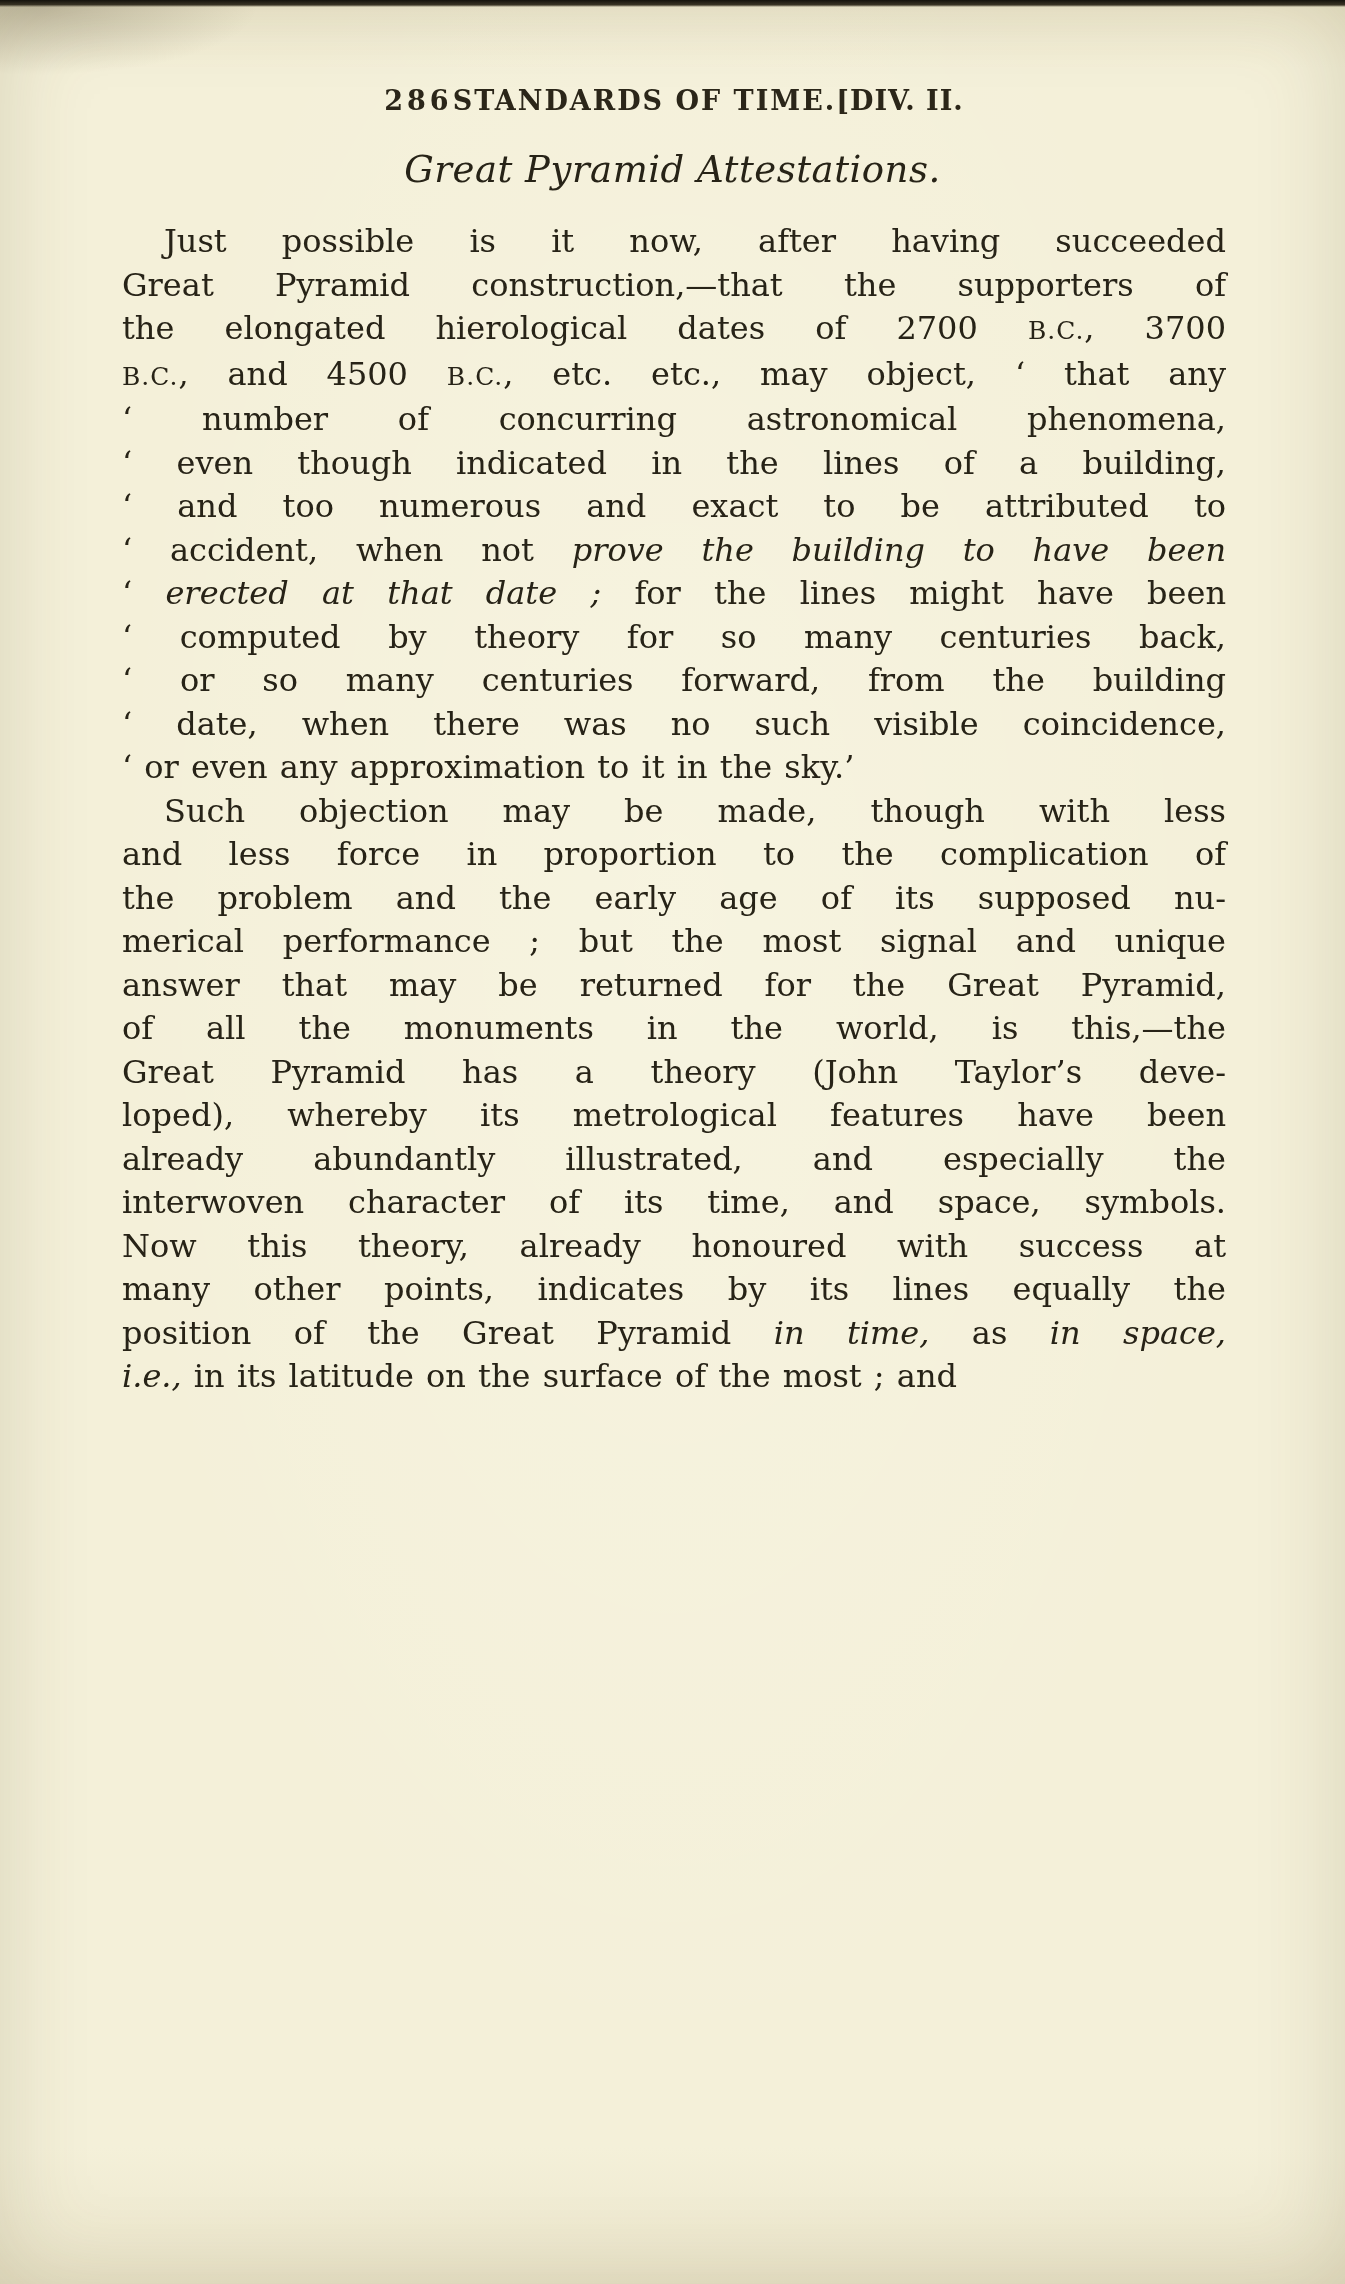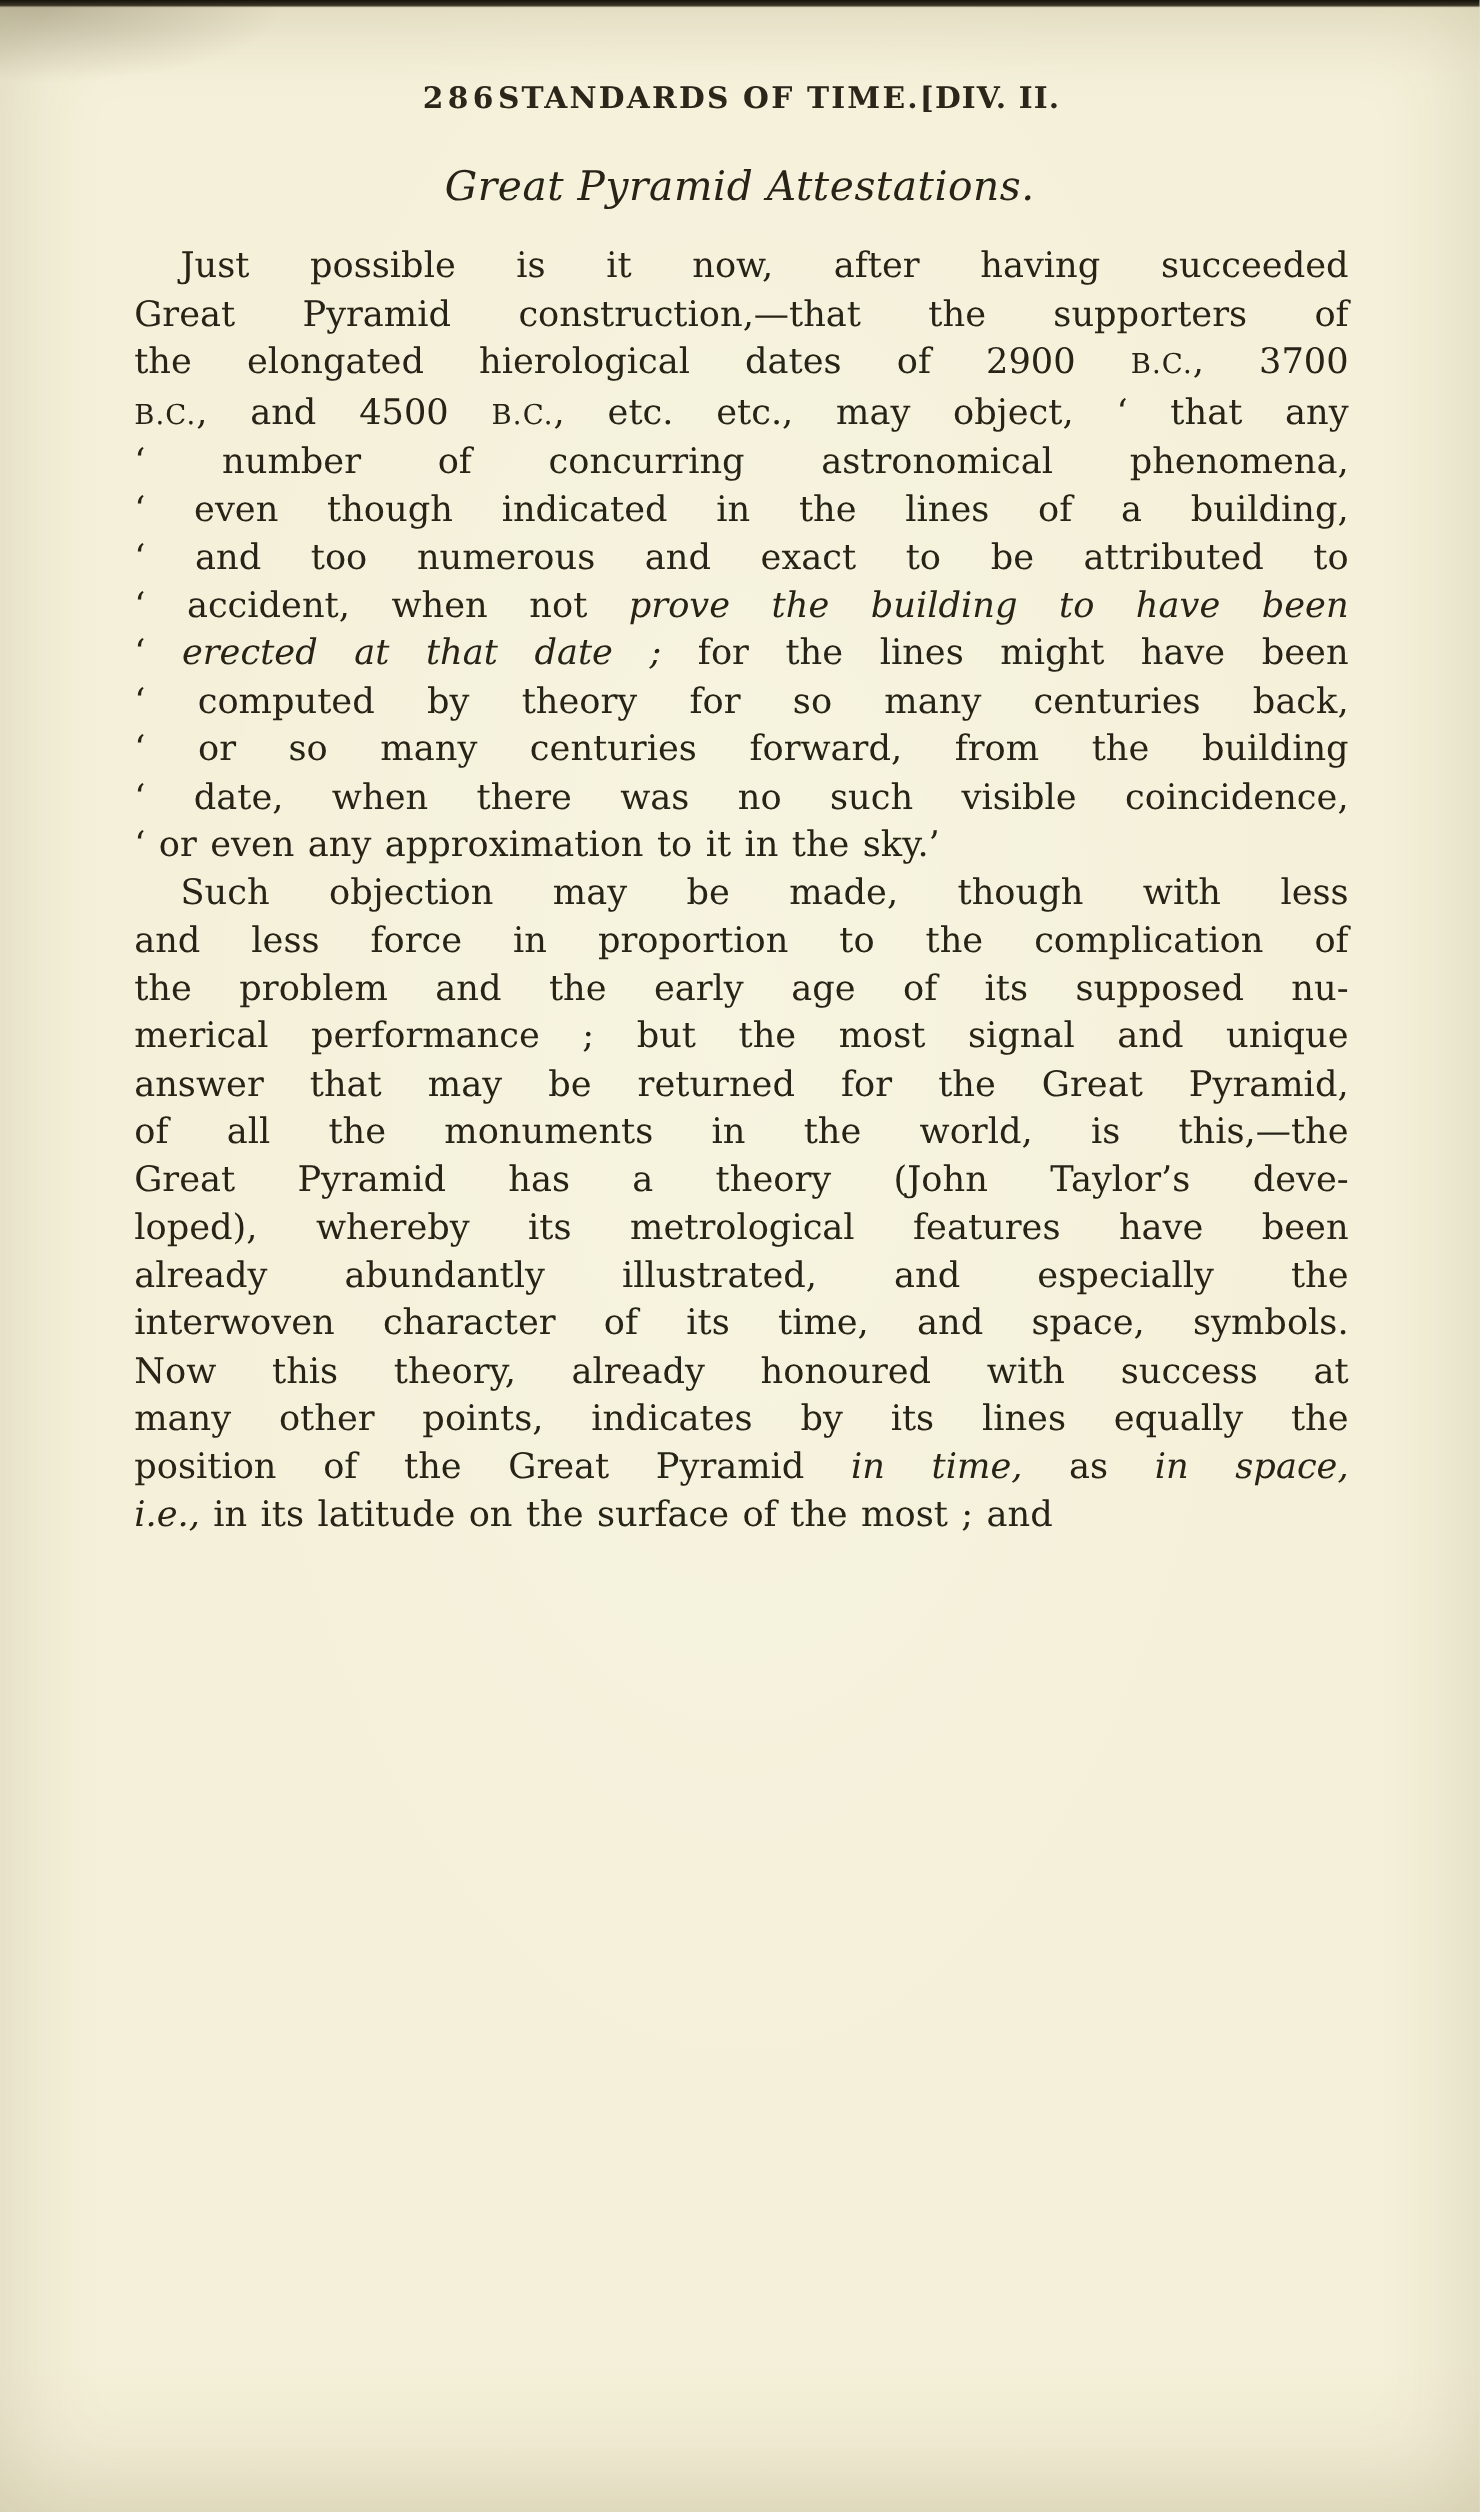--- a/index.html
+++ b/index.html
@@ -46,20 +46,21 @@
     align-items: baseline;
     font-weight: bold;
     font-size: 27px;
     color: #2b2619;
   }
   .page-number {
     letter-spacing: 4px;
   }
   .running-title {
     letter-spacing: 2px;
+    margin-top: 11px;
   }
   .division-label {
     letter-spacing: 1px;
   }
   .section-title {
     position: absolute;
     top: 148px;
     left: 0;
     width: 100%;
     margin: 0;
@@ -115,21 +116,21 @@
     <span class="running-title">STANDARDS OF TIME.</span>
     <span class="division-label">[DIV. II.</span>
   </div>
 
   <h1 class="section-title">Great Pyramid Attestations.</h1>
 
   <div class="text-block" id="text-block">
       <div class="paragraph">
         <div class="line indent"><span>Just possible is it now, after having succeeded</span></div>
         <div class="line"><span>Great Pyramid construction,—that the supporters of</span></div>
-        <div class="line"><span>the elongated hierological dates of 2900 </span><span class="smallcaps">B.C.</span><span>, 3700</span></div>
+        <div class="line"><span>the elongated hierological dates of 2700 </span><span class="smallcaps">B.C.</span><span>, 3700</span></div>
         <div class="line"><span class="smallcaps">B.C.</span><span>, and 4500 </span><span class="smallcaps">B.C.</span><span>, etc. etc., may object, ‘ that any</span></div>
         <div class="line"><span>‘ number of concurring astronomical phenomena,</span></div>
         <div class="line"><span>‘ even though indicated in the lines of a building,</span></div>
         <div class="line"><span>‘ and too numerous and exact to be attributed to</span></div>
         <div class="line"><span>‘ accident, when not </span><span class="italic">prove the building to have been</span></div>
         <div class="line"><span>‘ </span><span class="italic">erected at that date ;</span><span> for the lines might have been</span></div>
         <div class="line"><span>‘ computed by theory for so many centuries back,</span></div>
         <div class="line"><span>‘ or so many centuries forward, from the building</span></div>
         <div class="line"><span>‘ date, when there was no such visible coincidence,</span></div>
         <div class="line last"><span>‘ or even any approximation to it in the sky.’</span></div>

